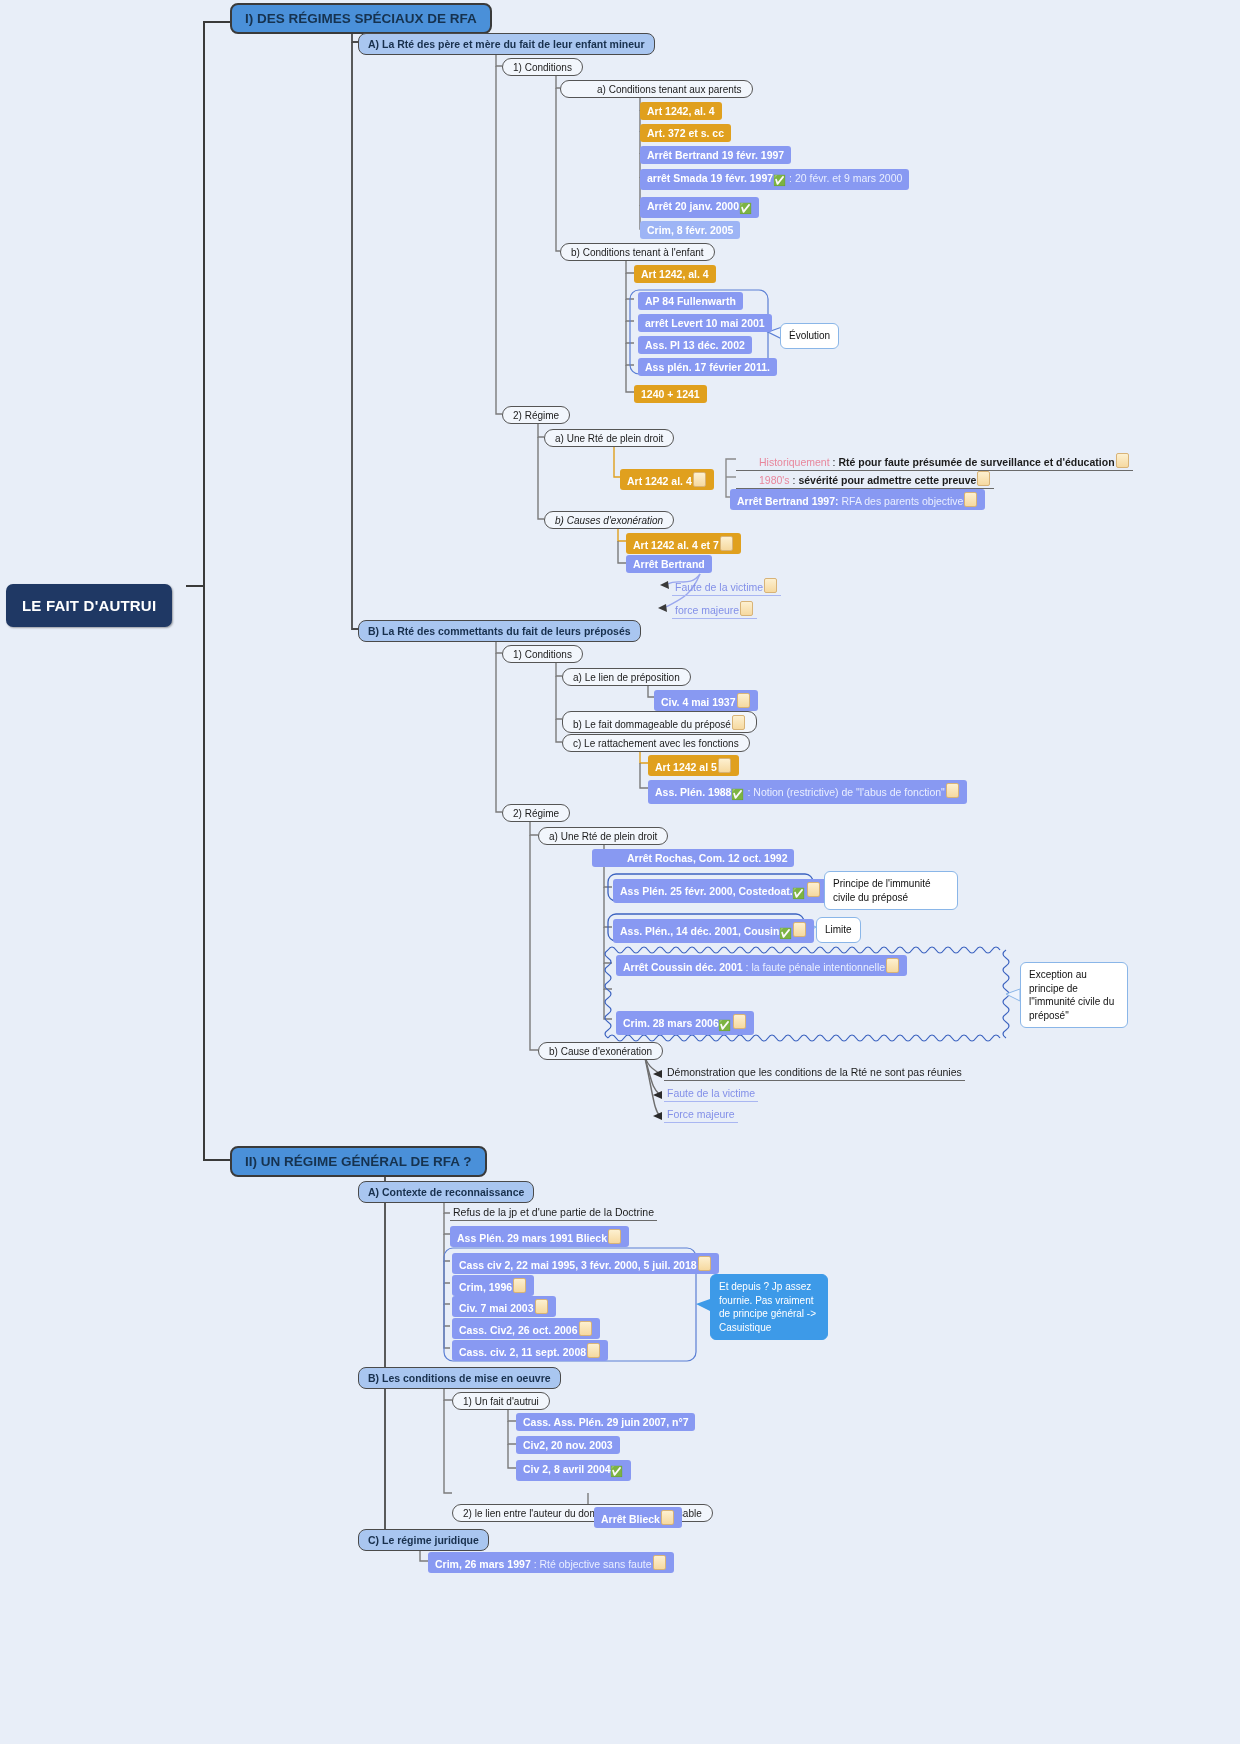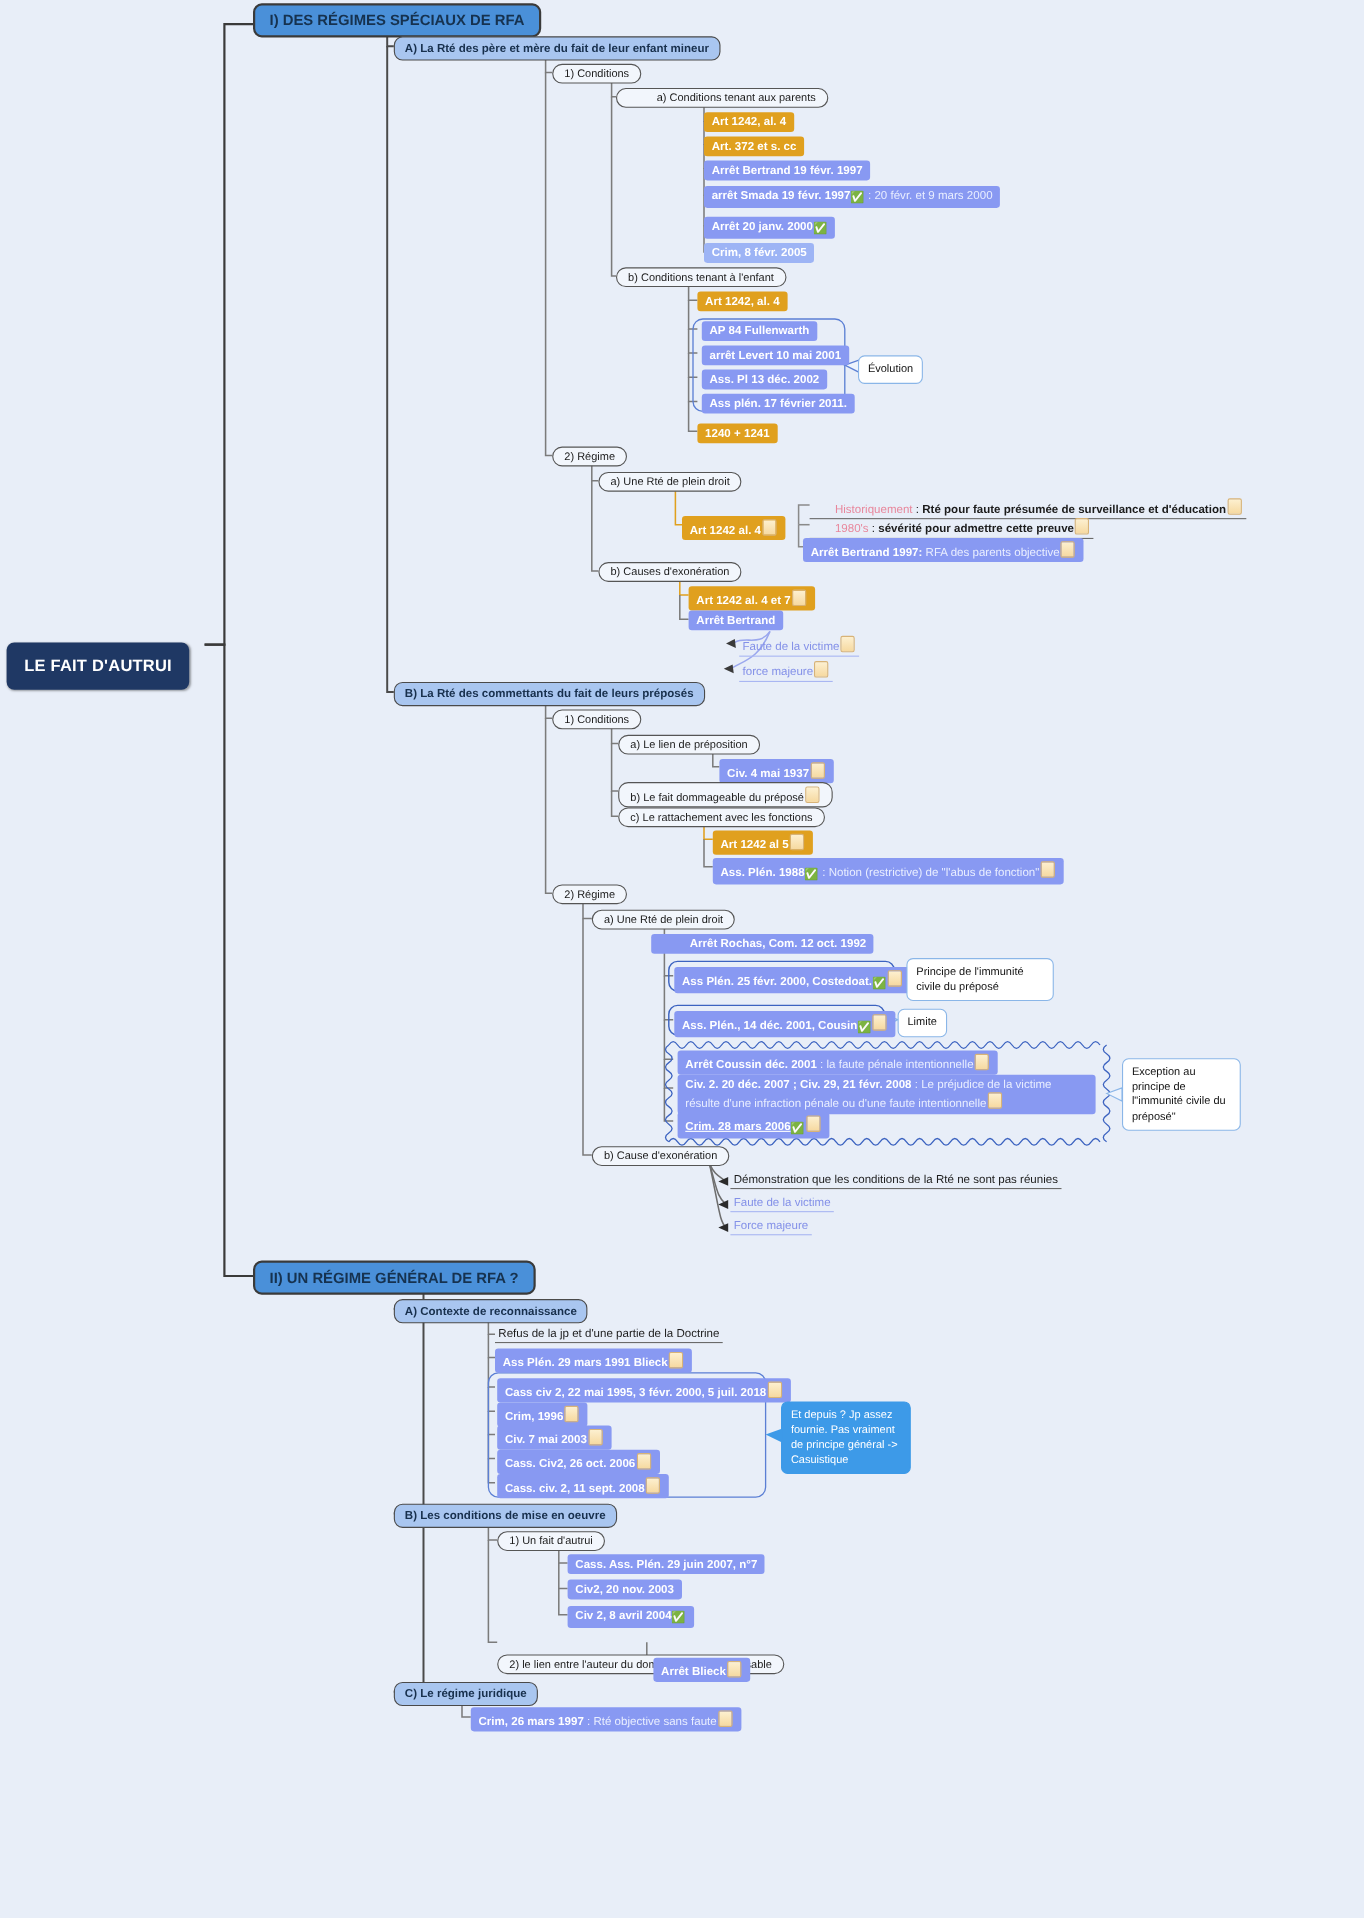--- a/index.html
+++ b/index.html
@@ -236,21 +236,21 @@
   <div class="node lvl3" style="left:544px;top:429px;">a) Une Rté de plein droit</div>
 
   <div class="node chip orange" style="left:620px;top:469px;"><span>Art 1242 al. 4</span><span class="noteico"></span></div>
 
   <div class="node plain" style="left:736px;top:452px;"><span class="plainpink">Historiquement</span><span> : </span><span class="plaindark">Rté pour faute présumée de surveillance et d'éducation</span><span class="noteico"></span></div>
 
   <div class="node plain" style="left:736px;top:470px;"><span class="plainpink">1980's</span><span> : </span><span class="plaindark">sévérité pour admettre cette preuve</span><span class="noteico"></span></div>
 
   <div class="node chip blue" style="left:730px;top:489px;"><span>Arrêt Bertrand 1997:</span><span class="sub"> RFA des parents objective</span><span class="noteico"></span></div>
 
-  <div class="node lvl3" style="left:544px;top:511px;">b) Causes d'exonération</div>
+  <div class="node lvl3" style="left:544px;top:511px;font-style:italic;">b) Causes d'exonération</div>
   <div class="node chip orange" style="left:626px;top:533px;"><span>Art 1242 al. 4 et 7</span><span class="noteico"></span></div>
   <div class="node chip blue" style="left:626px;top:555px;">Arrêt Bertrand</div>
   <div class="node plainblue" style="left:672px;top:577px;"><span>Faute de la victime</span><span class="noteico"></span></div>
   <div class="node plainblue" style="left:672px;top:600px;"><span>force majeure</span><span class="noteico"></span></div>
 
   <div class="node lvl2" style="left:358px;top:620px;">B) La Rté des commettants du fait de leurs préposés</div>
 
   <div class="node lvl3" style="left:502px;top:645px;">1) Conditions</div>
   <div class="node lvl3" style="left:562px;top:668px;">a) Le lien de préposition</div>
   <div class="node chip blue" style="left:654px;top:690px;"><span>Civ. 4 mai 1937</span><span class="noteico"></span></div>
@@ -267,23 +267,22 @@
   <div class="node chip blue" style="left:592px;top:849px;padding-left:35px;">Arrêt Rochas, Com. 12 oct. 1992</div>
 
   <div class="node chip blue" style="left:613px;top:879px;"><span>Ass Plén. 25 févr. 2000, Costedoat.</span><span class="vcheck">✅</span><span class="noteico"></span></div>
   <div class="node callout" style="left:824px;top:871px;width:134px;">Principe de l'immunité civile du préposé</div>
 
   <div class="node chip blue" style="left:613px;top:919px;"><span>Ass. Plén., 14 déc. 2001, Cousin</span><span class="vcheck">✅</span><span class="noteico"></span></div>
   <div class="node callout" style="left:816px;top:917px;">Limite</div>
 
   <div class="node chip blue" style="left:616px;top:955px;"><span>Arrêt Coussin déc. 2001</span><span class="sub"> : la faute pénale intentionnelle</span><span class="noteico"></span></div>
 
-  <div class="node chip blue wrap" style="left:616px;top:977px;width:380px;"><span>Civ. 2. 20 déc. 2007 ; Civ. 29, 21 févr. 2008</span><span class="sub"> : Le préjudice de la victime résulte d'une infraction pénale ou d'une faute intentionnelle</span><span class="noteico"></span></div>
-
-  <div class="node chip blue" style="left:616px;top:1011px;text-decoration:underline;"><span>Crim. 28 mars 2006</span><span class="vcheck">✅</span><span class="noteico"></span></div>
+
+  <div class="node chip blue" style="left:616px;top:1011px;"><span>Crim. 28 mars 2006</span><span class="vcheck">✅</span><span class="noteico"></span></div>
 
   <div class="node callout" style="left:1020px;top:962px;width:108px;">Exception au principe de l"immunité civile du préposé"</div>
 
   <div class="node lvl3" style="left:538px;top:1042px;">b) Cause d'exonération</div>
   <div class="node plain" style="left:664px;top:1065px;">Démonstration que les conditions de la Rté ne sont pas réunies</div>
   <div class="node plainblue" style="left:664px;top:1086px;">Faute de la victime</div>
   <div class="node plainblue" style="left:664px;top:1107px;">Force majeure</div>
 
   <div class="node lvl1" style="left:230px;top:1146px;">II) UN RÉGIME GÉNÉRAL DE RFA ?</div>
 

